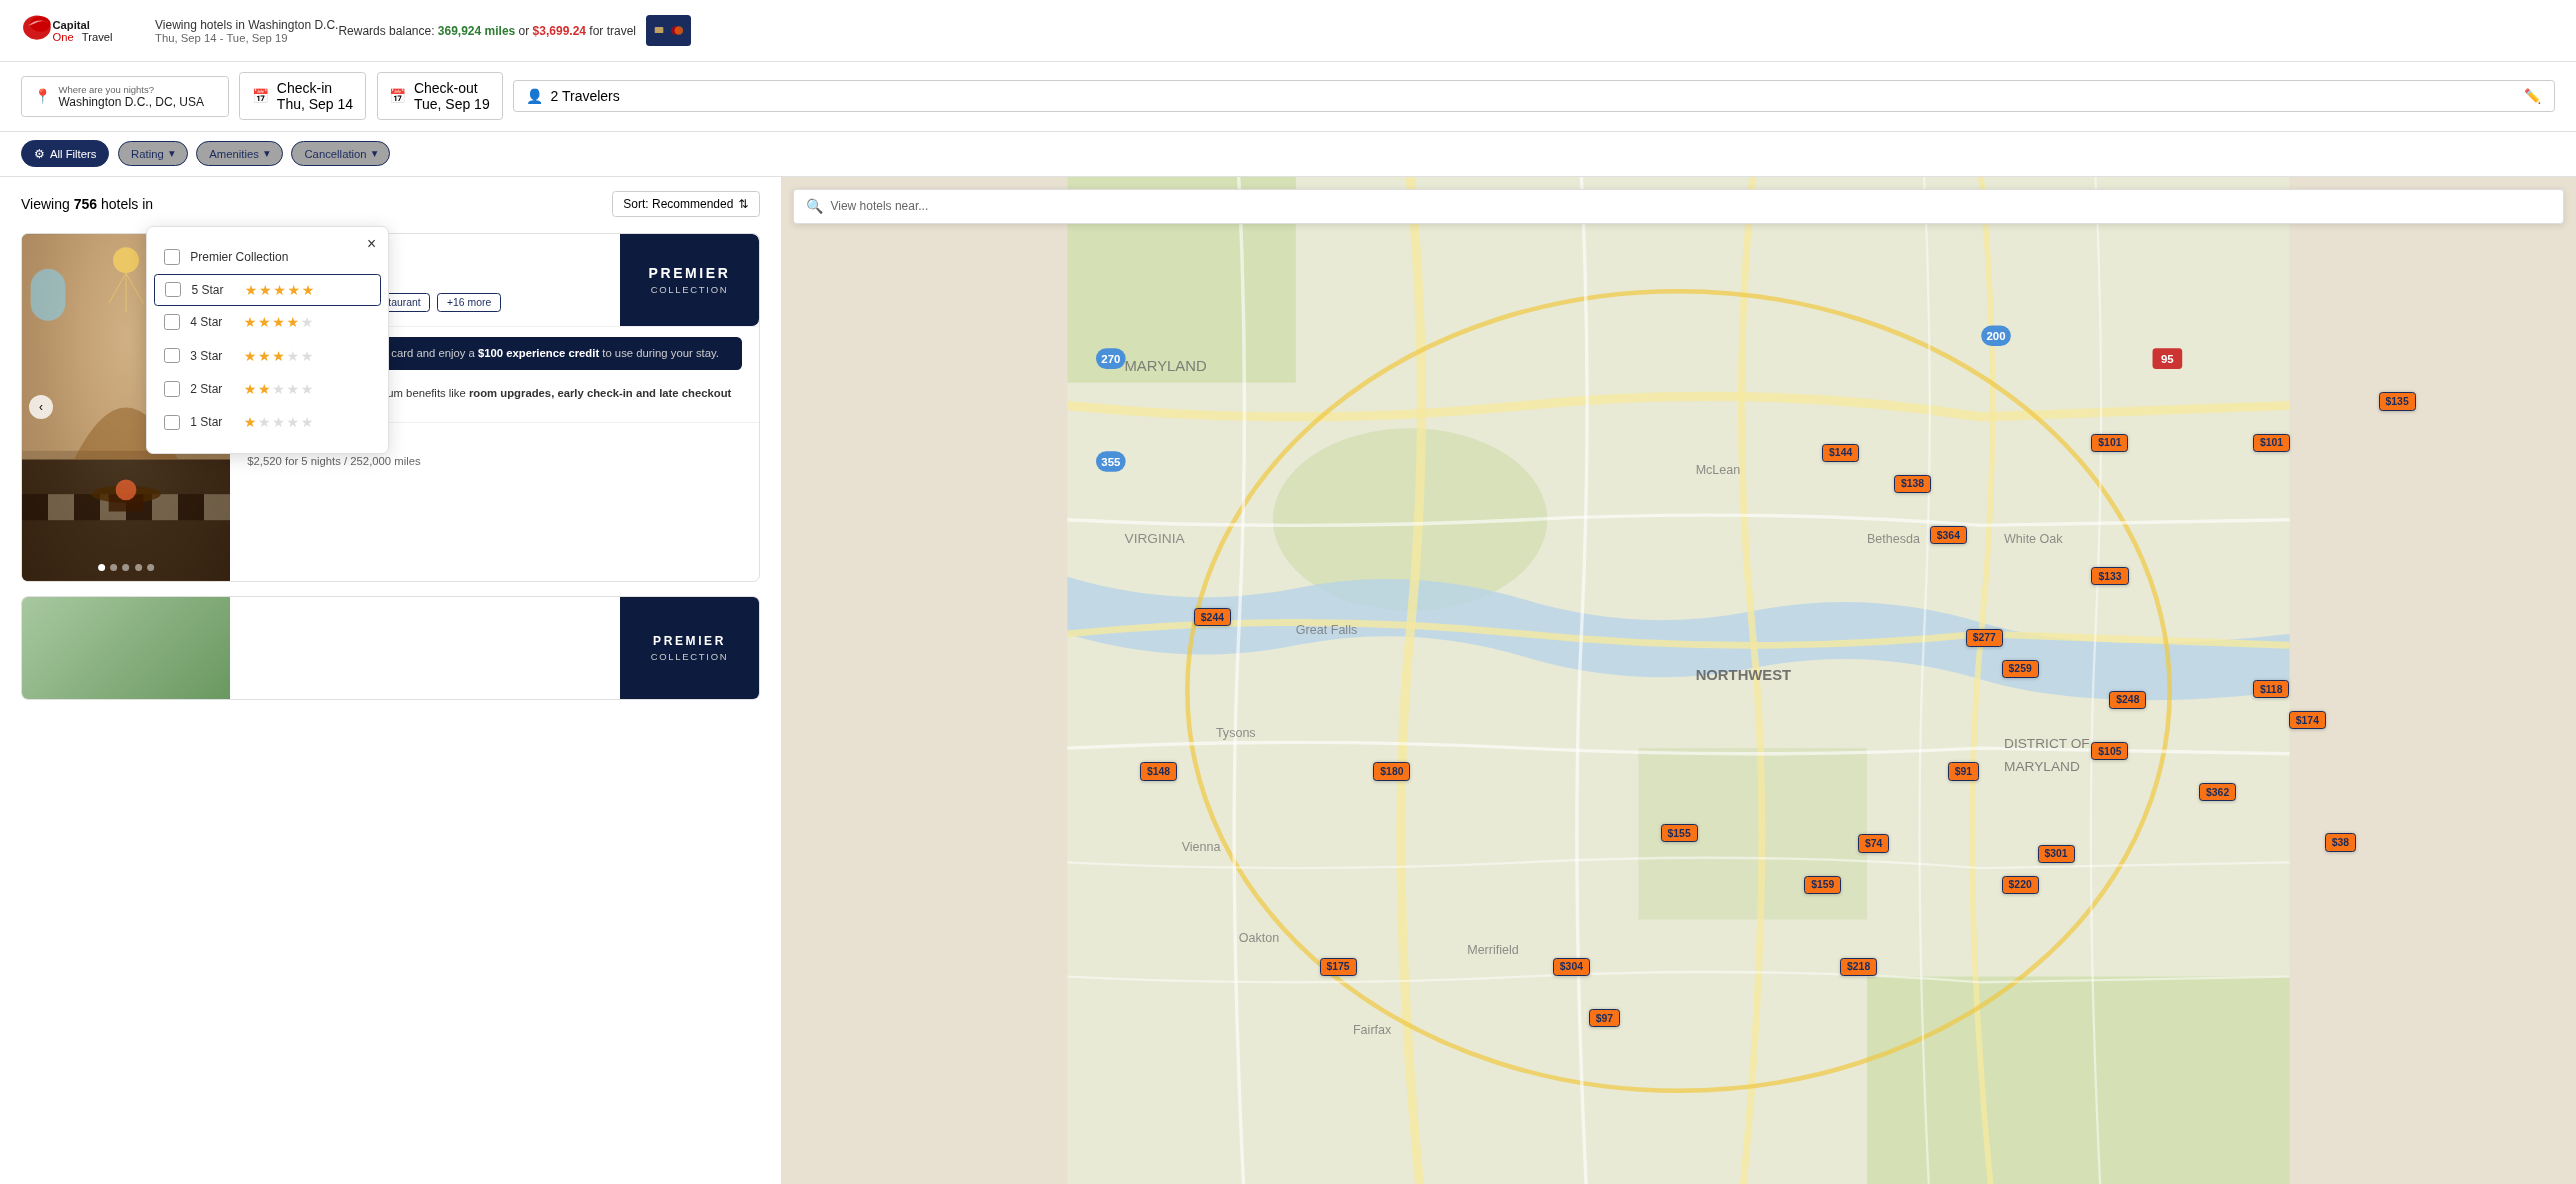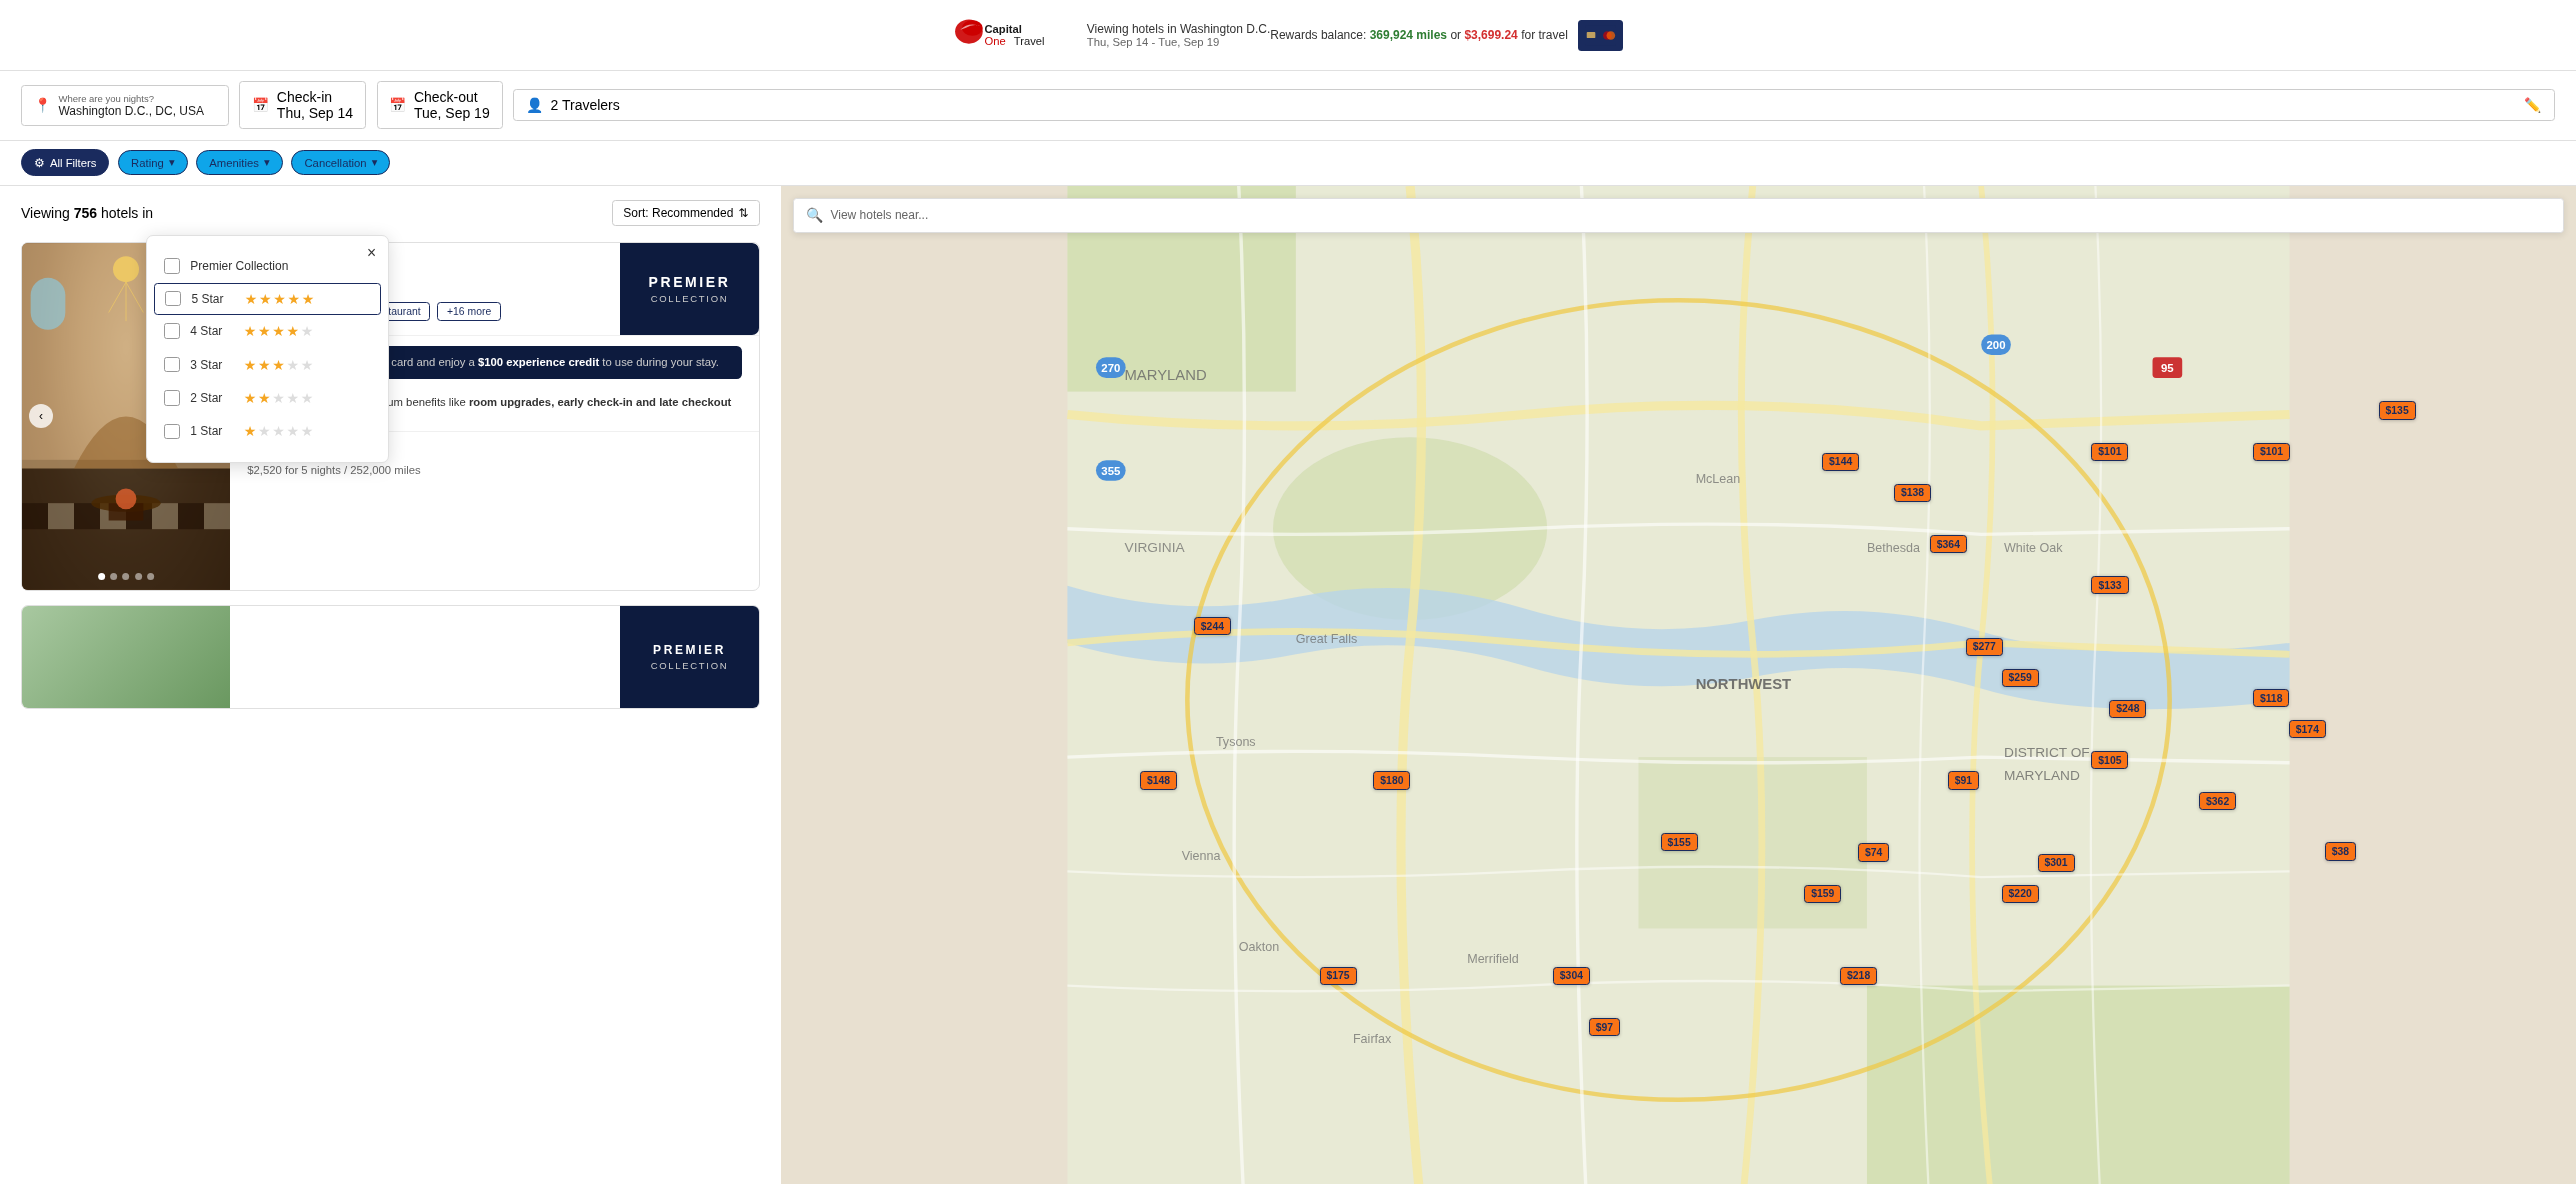--- a/index.html
+++ b/index.html
@@ -2,24 +2,24 @@
 <html style="font-size:14px"><head>
   <meta charset="utf-8">
   <style>
     * { box-sizing: border-box; margin: 0; padding: 0; }
     body { font-family: -apple-system, BlinkMacSystemFont, 'Segoe UI', Arial, sans-serif; background: #fff; overflow: hidden; }
 
     
     .header {
       display: flex;
       align-items: center;
-      justify-content: center;
+      justify-content: flex-start;
       padding: 8.7px 21px;
       border-bottom: 0.9px solid #e0e0e0;
-      height: 71px;
+      height: 62px;
     }
     .header-left { display: flex; align-items: center; gap: 21px; }
     .logo { display: flex; align-items: center; gap: 0; }
     .logo-svg { width: 113px; height: 38px; }
     .header-location { display: flex; flex-direction: column; }
     .header-location .viewing { font-size: 12px; color: #333; font-weight: 500; }
     .header-location .dates { font-size: 11.3px; color: #666; }
     .header-right { display: flex; align-items: center; gap: 10.4px; }
     .rewards-text { font-size: 12px; color: #333; }
     .rewards-miles { color: #2e7d32; font-weight: 600; }
@@ -79,21 +79,21 @@
     .filter-btn {
       display: flex;
       align-items: center;
       gap: 5.2px;
       border: 0.9px solid #1a2b5e;
       border-radius: 17.3px;
       padding: 5.2px 12px;
       font-size: 11.3px;
       color: #1a2b5e;
       cursor: pointer;
-      background: #0ea5e9;
+      background: #a3a3a3;
       font-weight: 500;
     }
     .filter-btn.active { background: #1a2b5e; color: #fff; }
 
     
     .main-content {
       display: flex;
       height: calc(100vh - 62px - 54px - 40px);
     }
 

